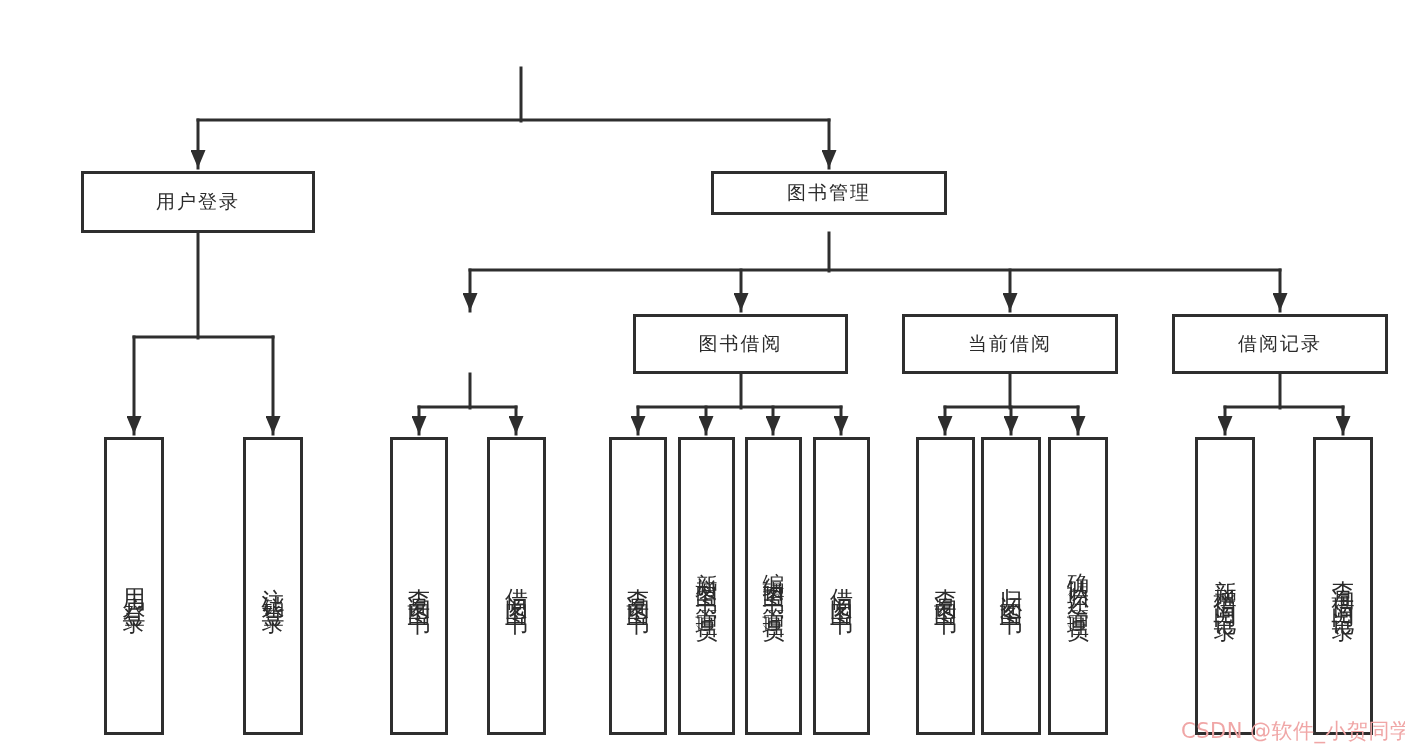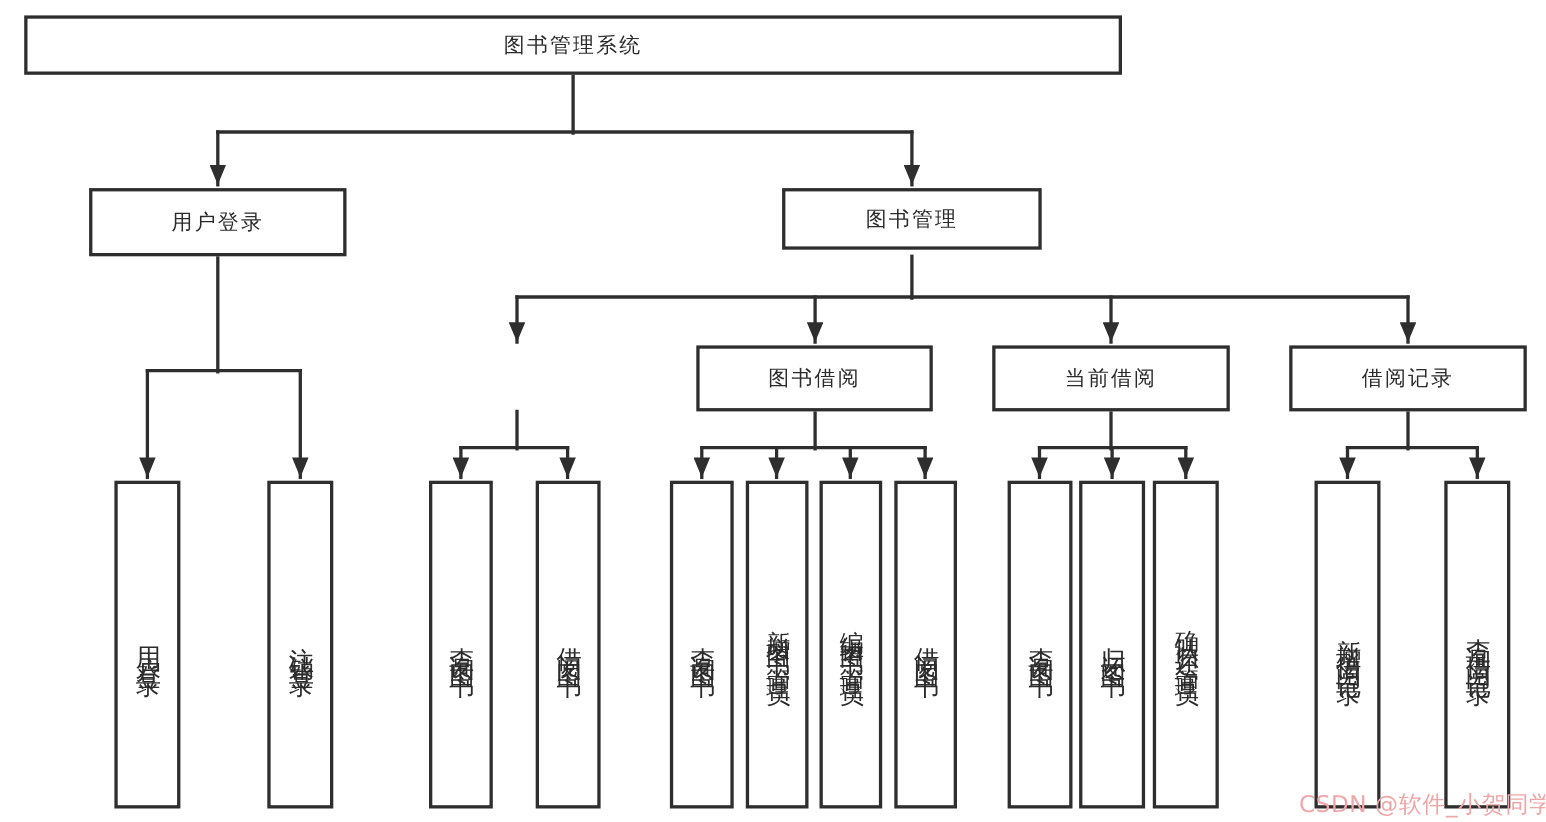--- a/index.html
+++ b/index.html
@@ -74,28 +74,25 @@
     <line x1="945" y1="407" x2="945" y2="434" marker-end="url(#arrow)"></line>
     <line x1="1011" y1="407" x2="1011" y2="434" marker-end="url(#arrow)"></line>
     <line x1="1078" y1="407" x2="1078" y2="434" marker-end="url(#arrow)"></line>
 
     <line x1="1280" y1="374" x2="1280" y2="408"></line>
     <line x1="1225" y1="407" x2="1343" y2="407"></line>
     <line x1="1225" y1="407" x2="1225" y2="434" marker-end="url(#arrow)"></line>
     <line x1="1343" y1="407" x2="1343" y2="434" marker-end="url(#arrow)"></line>
   </svg>
 
-  <div class="box h" style="left:22px;top:14px;width:998px;height:54px">
-    <span>图书管理系统</span>
-  </div>
 
   <div class="box h" style="left:81px;top:171px;width:234px;height:62px">
     <span>用户登录</span>
   </div>
-  <div class="box h" style="left:711px;top:171px;width:236px;height:56px">
+  <div class="box h" style="left:711px;top:171px;width:236px;height:44px">
     <span>图书管理</span>
   </div>
 
   <div class="box h" style="left:902px;top:314px;width:216px;height:60px">
     <span>当前借阅</span>
   </div>
   <div class="box h" style="left:633px;top:314px;width:215px;height:60px">
     <span>图书借阅</span>
   </div>
   <div class="box h" style="left:1172px;top:314px;width:216px;height:60px">

